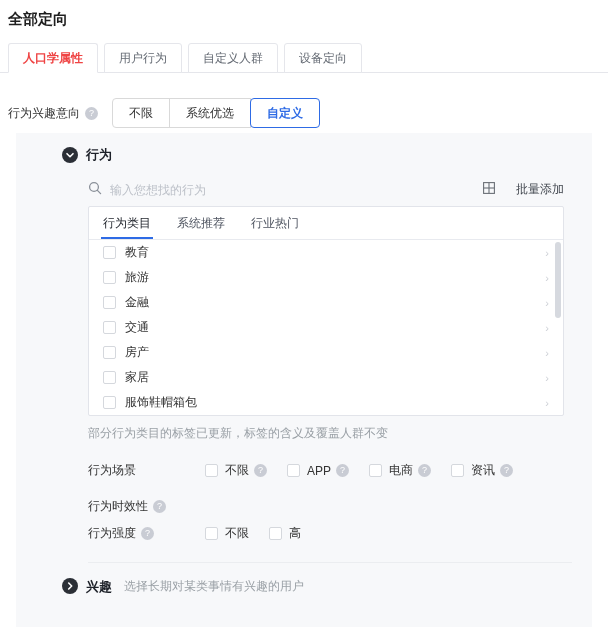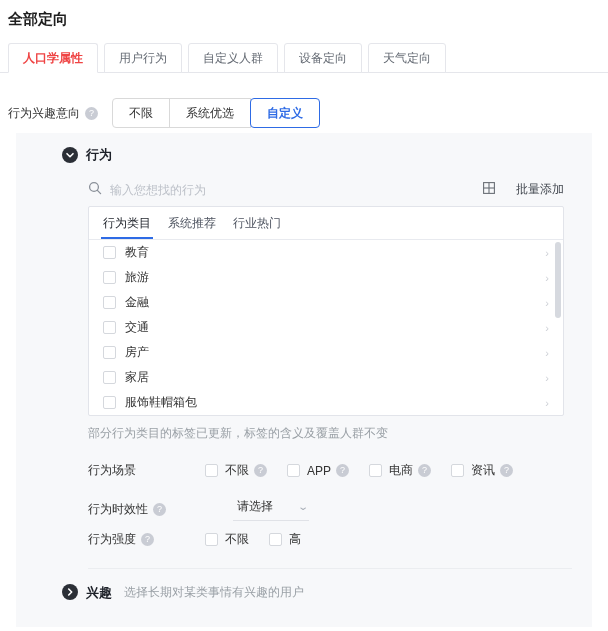--- a/index.html
+++ b/index.html
@@ -58,21 +58,21 @@
   .search-icon { flex:none; margin-right:8px; }
   .search-input {
     flex:1 1 auto; border:none; outline:none; background:transparent;
     font-family:inherit; font-size:12px; color:#333;
   }
   .search-input::placeholder { color:#bcc0c8; }
   .batch-add { flex:none; display:flex; align-items:center; gap:21px; color:#41464e; cursor:pointer; }
 
   
   .catbox { margin:8px 0 0 72px; width:476px; background:#fff; border:1px solid #e2e4ea; border-radius:2px; }
-  .itabs { display:flex; gap:17px; padding:0 14px; height:33px; border-bottom:1px solid #e8eaef; }
+  .itabs { display:flex; gap:26px; padding:0 14px; height:33px; border-bottom:1px solid #e8eaef; }
   .itab { position:relative; line-height:32px; color:#4e5460; cursor:pointer; }
   .itab.active { color:#1d2129; }
   .itab.active::after { content:""; position:absolute; left:-2px; right:-2px; bottom:0; height:2px; background:#2e6be5; }
   .list { position:relative; }
   .list-row { display:flex; align-items:center; height:25px; padding:0 14px; cursor:pointer; }
   .checkbox {
     width:13px; height:13px; background:#fff; border:1px solid #d5d8dd; border-radius:2px; flex:none;
   }
   .list-row .row-label { margin-left:9px; color:#333; }
   .row-chevron { margin-left:auto; color:#cdd0d6; font-size:11px; }
@@ -102,21 +102,20 @@
 
 <div class="page">
 
   <div class="page-title">全部定向</div>
 
   <div class="tabbar">
     <div class="tab active">人口学属性</div>
     <div class="tab">用户行为</div>
     <div class="tab">自定义人群</div>
     <div class="tab">设备定向</div>
-    <div class="tab">天气定向</div>
   </div>
 
   <div class="mode-row">
     <span class="mode-label">行为兴趣意向</span>
     <span class="help-icon">?</span>
     <div class="seg-group">
       <div class="seg">不限</div>
       <div class="seg">系统优选</div>
       <div class="seg selected">自定义</div>
     </div>
@@ -226,24 +225,20 @@
         <span class="opt-label">资讯</span>
         <span class="help-icon">?</span>
       </span>
     </div>
 
     <div class="form-row row-time">
       <span class="form-label">
         <span>行为时效性</span>
         <span class="help-icon">?</span>
       </span>
-      <span class="select">
-        <span>请选择</span>
-        <span class="sel-chevron">⌄</span>
-      </span>
     </div>
 
     <div class="form-row row-intensity">
       <span class="form-label">
         <span>行为强度</span>
         <span class="help-icon">?</span>
       </span>
       <span class="opt">
         <span class="checkbox"></span>
         <span class="opt-label">不限</span>

